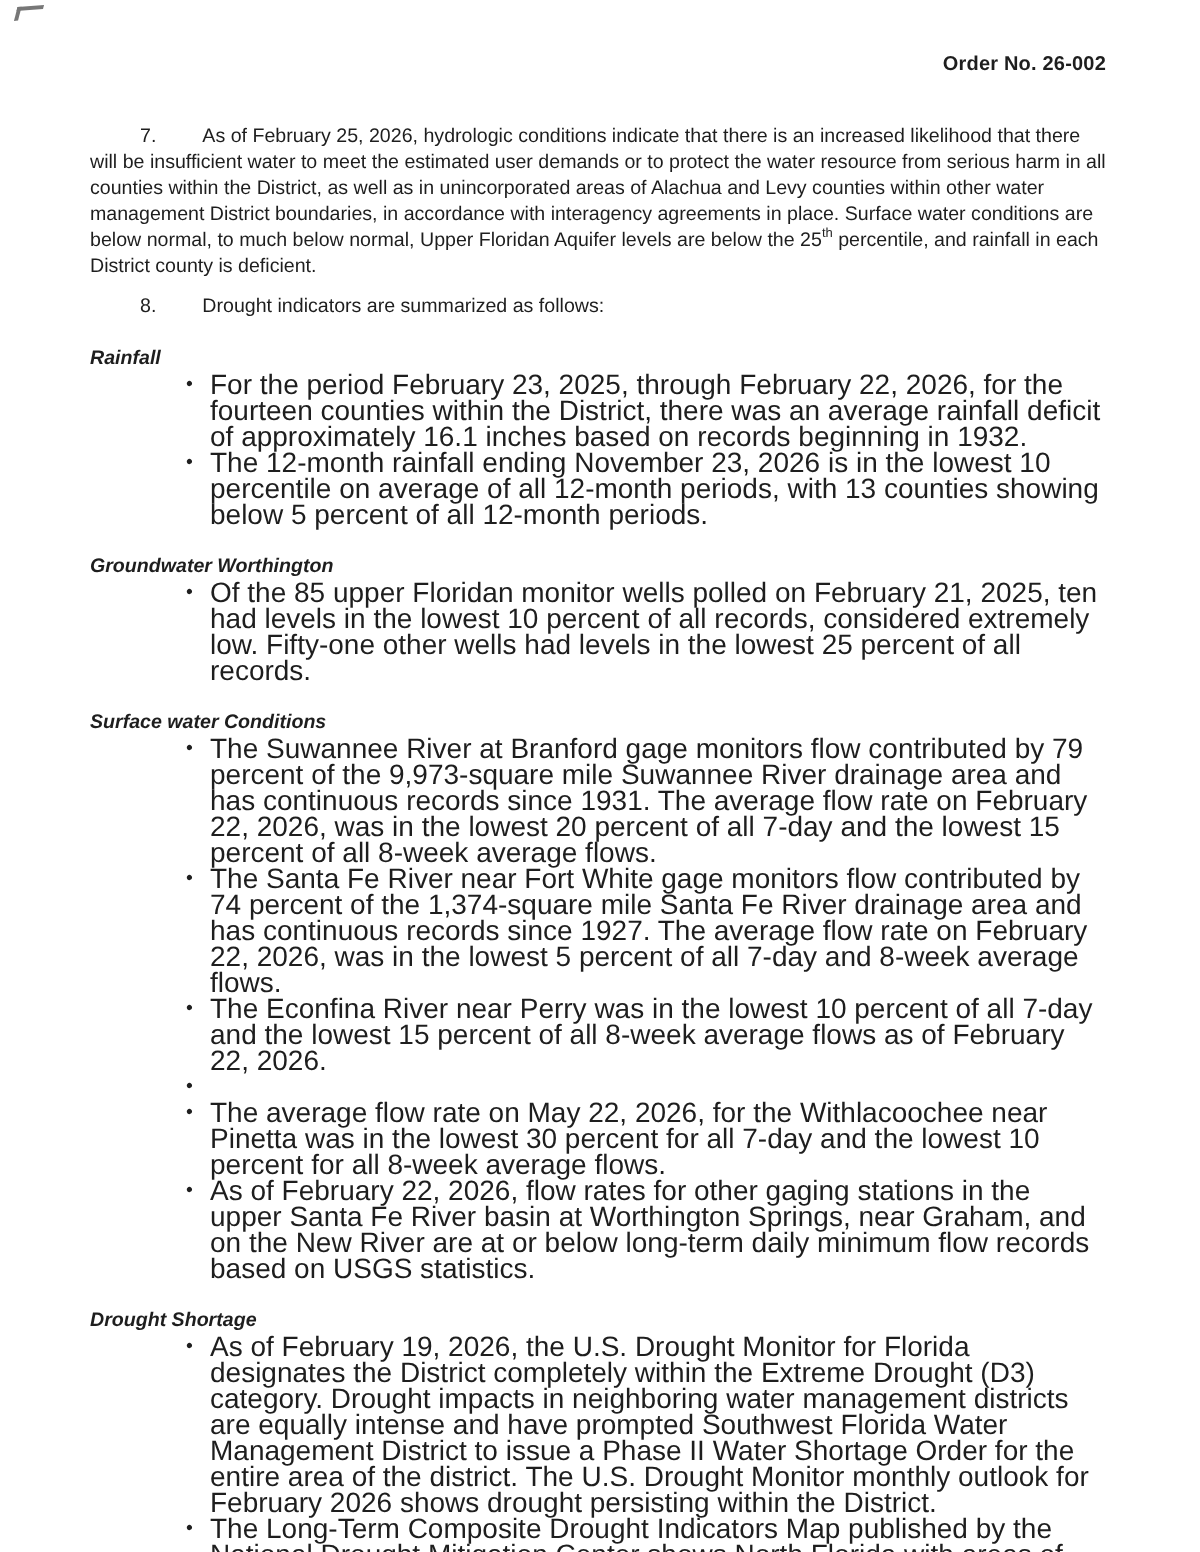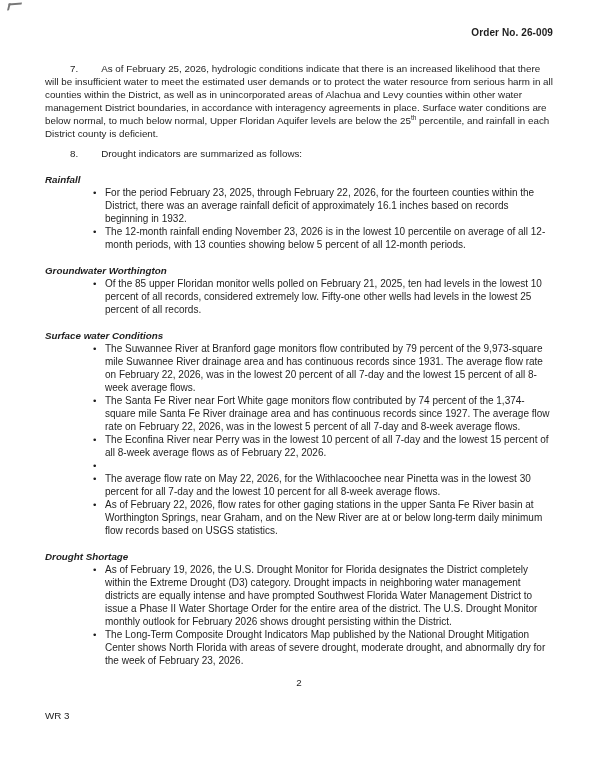--- a/index.html
+++ b/index.html
@@ -73,21 +73,21 @@
     align-items: flex-start;
   }
   .dot {
     flex: 0 0 12px;
     margin-left: 48px;
     font-size: 9.8px;
     line-height: 13px;
   }
   .btext {
     flex: 1 1 auto;
-    font-size: 10px;
+    font-size: 14px;
     line-height: 13px;
   }
   .page-number {
     text-align: center;
     font-size: 9.8px;
     line-height: 13px;
     margin-top: 9px;
   }
   .doc-code {
     font-size: 9.8px;
@@ -95,21 +95,21 @@
     margin-top: 20px;
   }
 </style>
 </head>
 <body>
 
 <div class="page">
 
   <div class="scan-mark"></div>
 
-  <div class="order-no">Order No. 26-009</div>
+  <div class="order-no">Order No. 26-002</div>
 
   <p class="bodytext numbered para-7"><span class="pnum">7.</span><span class="ptab"></span><span>As of February 25, 2026, hydrologic conditions indicate that there is an increased likelihood that there will be insufficient water to meet the estimated user demands or to protect the water resource from serious harm in all counties within the District, as well as in unincorporated areas of Alachua and Levy counties within other water management District boundaries, in accordance with interagency agreements in place. Surface water conditions are below normal, to much below normal, Upper Floridan Aquifer levels are below the 25</span><sup class="sp">th</sup><span> percentile, and rainfall in each District county is deficient.</span></p>
 
   <p class="bodytext numbered para-8"><span class="pnum">8.</span><span class="ptab"></span><span>Drought indicators are summarized as follows:</span></p>
 
   <div class="section">
     <div class="section-heading">Rainfall</div>
     <div class="bullet">
       <span class="dot">•</span>
       <span class="btext">For the period February 23, 2025, through February 22, 2026, for the fourteen counties within the District, there was an average rainfall deficit of approximately 16.1 inches based on records beginning in 1932.</span>

